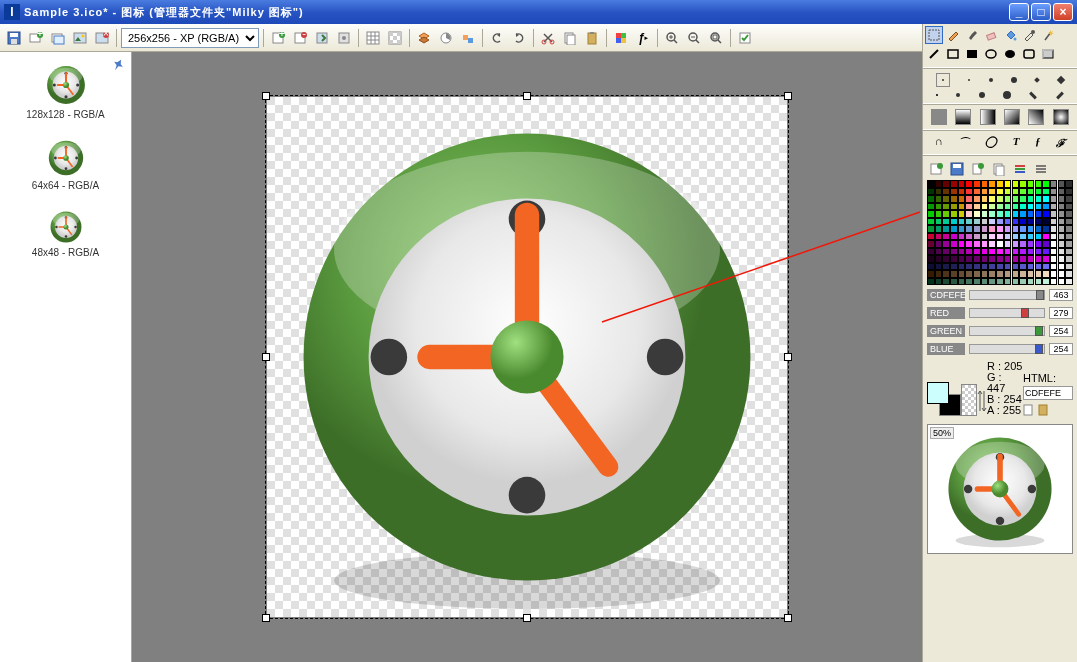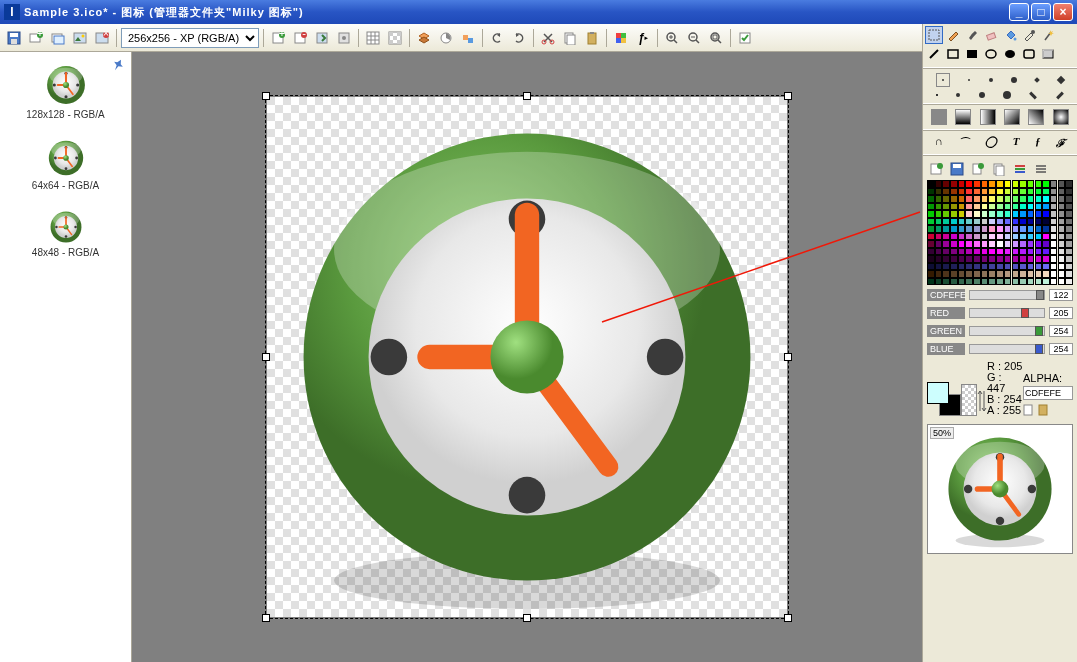--- a/index.html
+++ b/index.html
@@ -809,28 +809,28 @@
         <div class="pal-cell" style="background: rgb(255, 255, 255);"></div>
         <div class="pal-cell" style="background: rgb(240, 240, 240);"></div>
       </div>
 
     <div id="sliders-area">
         <div class="slider-row">
           <div class="slider-label">CDFEFE</div>
     <div class="slider-track">
             <div class="slider-thumb" style="left:calc(100% - 8px);background:#888888"></div>
           </div>
-    <div class="slider-val">122</div>
+    <div class="slider-val">463</div>
         </div>
         <div class="slider-row">
           <div class="slider-label">RED</div>
     <div class="slider-track">
             <div class="slider-thumb" style="left:calc(80% - 8px);background:#d04040"></div>
           </div>
-    <div class="slider-val">205</div>
+    <div class="slider-val">279</div>
         </div>
         <div class="slider-row">
           <div class="slider-label">GREEN</div>
     <div class="slider-track">
             <div class="slider-thumb" style="left:calc(99% - 8px);background:#3a9a3a"></div>
           </div>
     <div class="slider-val">254</div>
         </div>
         <div class="slider-row">
           <div class="slider-label">BLUE</div>
@@ -852,21 +852,21 @@
             <path d="M3 5 L3 25 M3 5 L1 8 M3 5 L5 8 M7 25 L7 5 M7 25 L5 22 M7 25 L9 22" stroke="#555" fill="none"></path>
           </svg>
         </div>
       <div class="color-readout">
         <div>R : 205</div>
         <div>G : 447</div>
         <div>B : 254</div>
         <div>A : 255</div>
       </div>
       <div class="html-block">
-        <div>ALPHA:</div>
+        <div>HTML:</div>
         <input class="html-input" value="CDFEFE" style="">
         <div style="margin-top:4px;display:flex;gap:2px">
           <svg width="12" height="12">
               <rect x="1" y="1" width="8" height="10" fill="#fff" stroke="#888"></rect>
             </svg>
           <svg width="12" height="12">
               <rect x="2" y="1" width="8" height="10" fill="#d2b060" stroke="#a08030"></rect>
             </svg>
         </div>
       </div>

